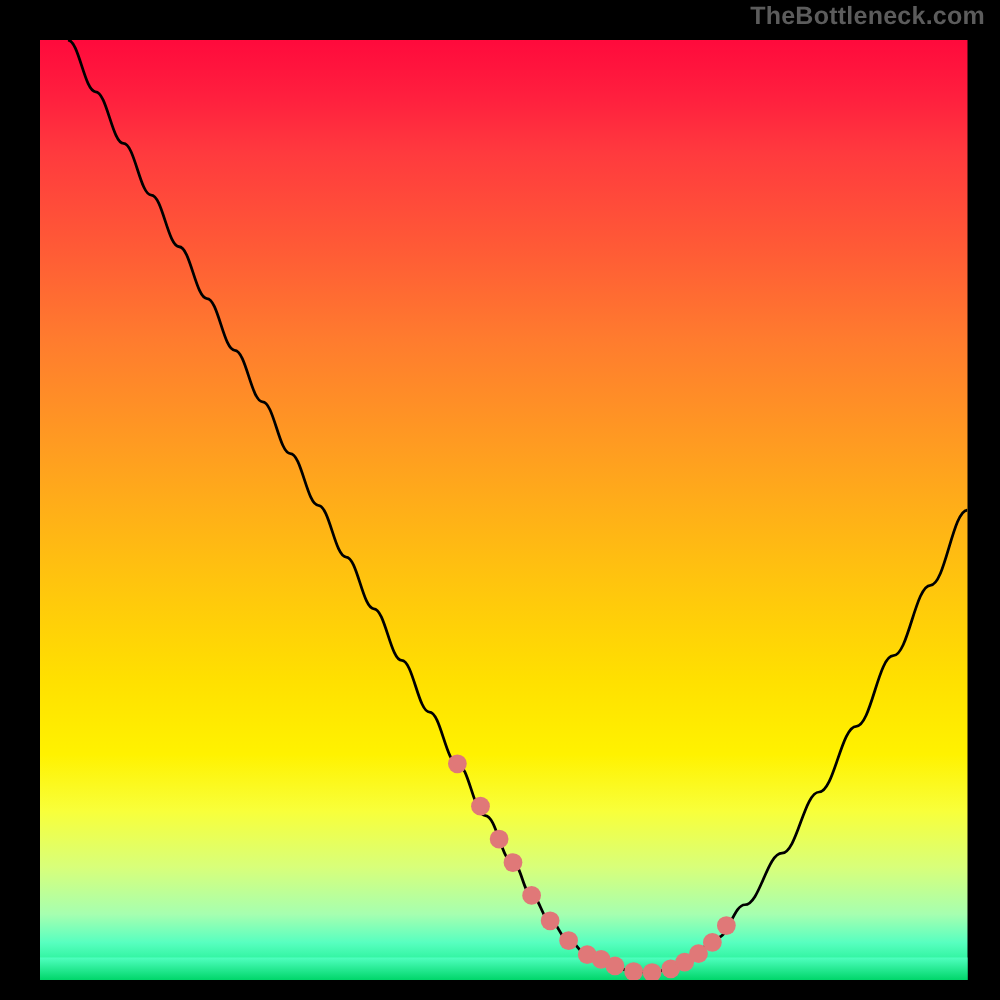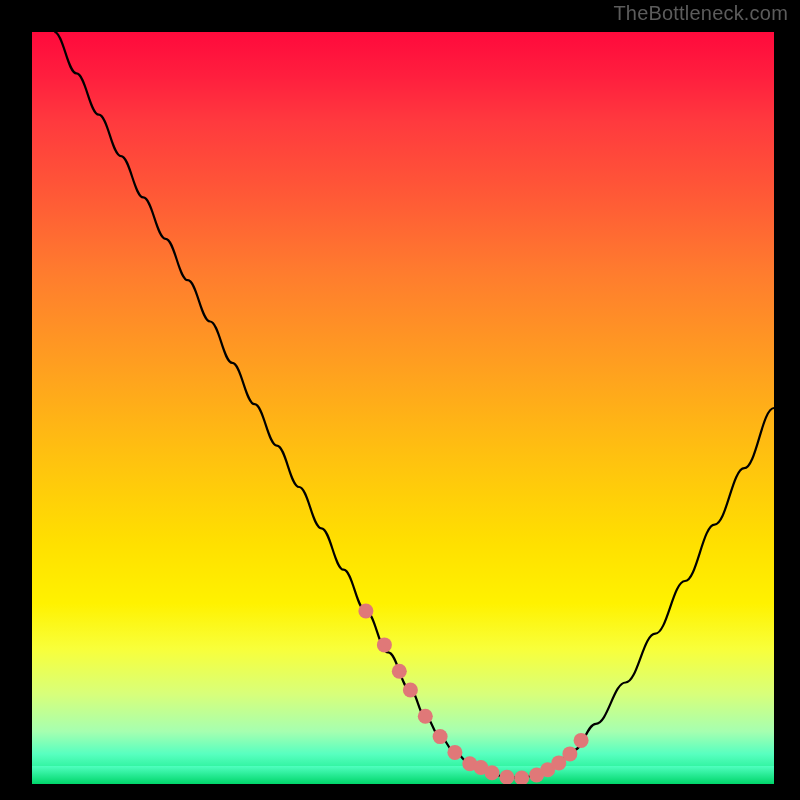--- a/index.html
+++ b/index.html
@@ -10,21 +10,21 @@
     position: relative;
     overflow: hidden;
     font-family: Arial, Helvetica, sans-serif;
   }
   .watermark {
     position: absolute;
     top: 2px;
     right: 12px;
     color: #5c5c5c;
     font-size: 20px;
-    font-weight: 400;
+    font-weight: 700;
     letter-spacing: 0.2px;
     z-index: 30;
   }
   .plot {
     position: absolute;
     left: 32px;
     top: 32px;
     width: 742px;
     height: 752px;
   }

